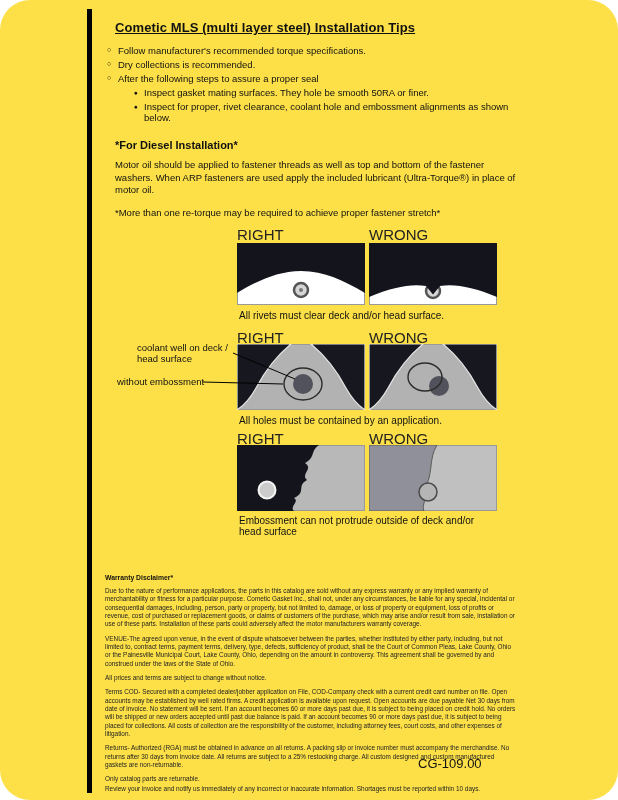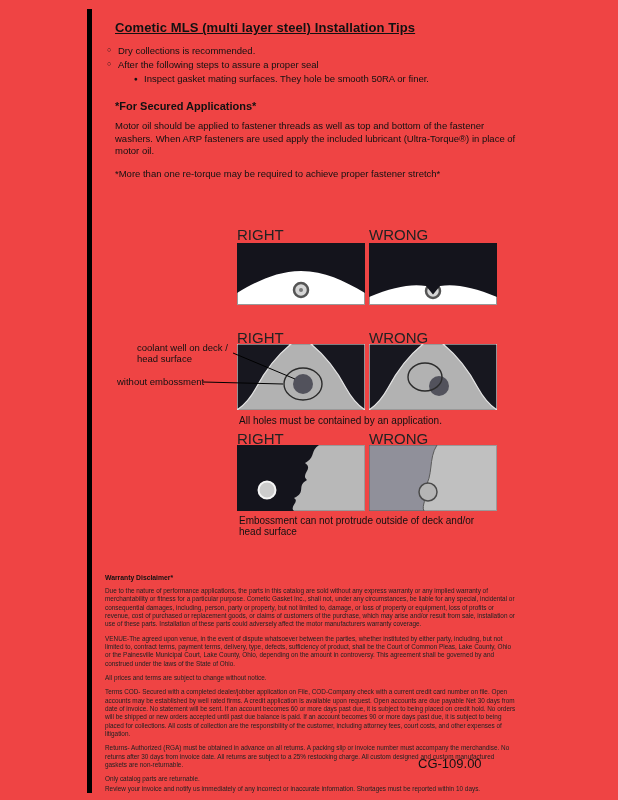--- a/index.html
+++ b/index.html
@@ -1,21 +1,21 @@
 <!DOCTYPE html>
 <html><head>
 <meta charset="utf-8">
 <style>
   html, body { margin:0; padding:0; }
   body {
     width:618px; height:800px; background:#ffffff;
     font-family:"Liberation Sans", sans-serif; color:#111;
     -webkit-font-smoothing:antialiased;
   }
-  .page { position:relative; width:618px; height:800px; background:#ef4444; overflow:hidden; }
+  .page { position:relative; width:618px; height:800px; background:#fde047; overflow:hidden;border-radius:30px; }
   .left-bar { position:absolute; left:87px; top:9px; width:5px; height:784px; background:#000; }
   .content { position:absolute; left:103px; top:18px; width:422px; }
 
   .title { font-size:13px; font-weight:bold; text-decoration:underline; margin:2px 0 10px 12px; letter-spacing:0.1px; }
 
   .tips { list-style:none; margin:0 0 0 4px; padding:0; font-size:9.5px; }
   .tips > li { position:relative; padding-left:11px; margin-bottom:3px; }
   .tips > li::before { content:"○"; position:absolute; left:0; top:1px; font-size:7px; }
   .sub { list-style:none; margin:3px 0 0 16px; padding:0; }
   .sub > li { position:relative; padding-left:10px; margin-bottom:3px; }
@@ -43,30 +43,32 @@
 <body>
 
 <div class="page">
   <div class="left-bar"></div>
 
   <div class="content">
 
     <h1 class="title">Cometic MLS (multi layer steel) Installation Tips</h1>
 
     <ul class="tips">
+      <li><span>Follow manufacturer's recommended torque specifications.</span></li>
       <li><span>Dry collections is recommended.</span></li>
       <li>
         <span>After the following steps to assure a proper seal</span>
         <ul class="sub">
           <li><span>Inspect gasket mating surfaces.  They hole be smooth 50RA or finer.</span></li>
+          <li><span>Inspect for proper, rivet clearance, coolant hole and embossment alignments as shown below.</span></li>
         </ul>
       </li>
     </ul>
 
-    <h2 class="diesel-heading">*For Secured Applications*</h2>
+    <h2 class="diesel-heading">*For Diesel Installation*</h2>
     <p class="para">Motor oil should be applied to fastener threads as well as top and bottom of the fastener washers. When ARP fasteners are used apply the included lubricant (Ultra-Torque®) in place of motor oil.</p>
     <p class="para">*More than one re-torque may be required to achieve proper fastener stretch*</p>
 
     <div class="diagrams">
 
       <div class="dlabel" style="left:134px; top:0;">RIGHT</div>
       <div class="dlabel" style="left:266px; top:0;">WRONG</div>
 
       <div class="panel" style="left:134px; top:17px;">
         <svg width="128" height="62" viewBox="0 0 128 62">
@@ -76,20 +78,21 @@
           <circle cx="64" cy="47" r="2" fill="#777"></circle>
         </svg>
       </div>
       <div class="panel" style="left:266px; top:17px;">
         <svg width="128" height="62" viewBox="0 0 128 62">
           <rect x="0.5" y="0.5" width="127" height="61" fill="#ffffff" stroke="#999"></rect>
           <circle cx="64" cy="48" r="7" fill="#d6d6d6" stroke="#555" stroke-width="2.5"></circle>
           <path d="M0,0 H128 V54 C104,44 86,40.5 71,43 L64,51.5 L57,43 C42,40.5 24,44 0,54 Z" fill="#14141c"></path>
         </svg>
       </div>
+      <div class="caption" style="left:136px; top:84px;">All rivets must clear deck and/or head surface.</div>
 
       <div class="dlabel" style="left:134px; top:103px;">RIGHT</div>
       <div class="dlabel" style="left:266px; top:103px;">WRONG</div>
 
       <div class="annotation" style="left:34px; top:116px; width:94px;">coolant well on deck / head surface</div>
       <div class="annotation" style="left:14px; top:150px; width:90px;">without embossment</div>
 
       <div class="panel" style="left:134px; top:118px;">
         <svg width="128" height="66" viewBox="0 0 128 66">
           <rect x="0.5" y="0.5" width="127" height="65" fill="#b2b2b2" stroke="#999"></rect>

